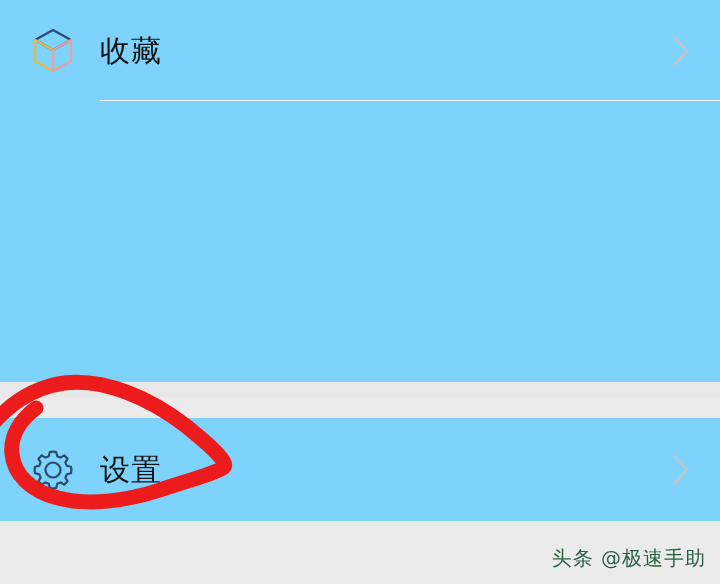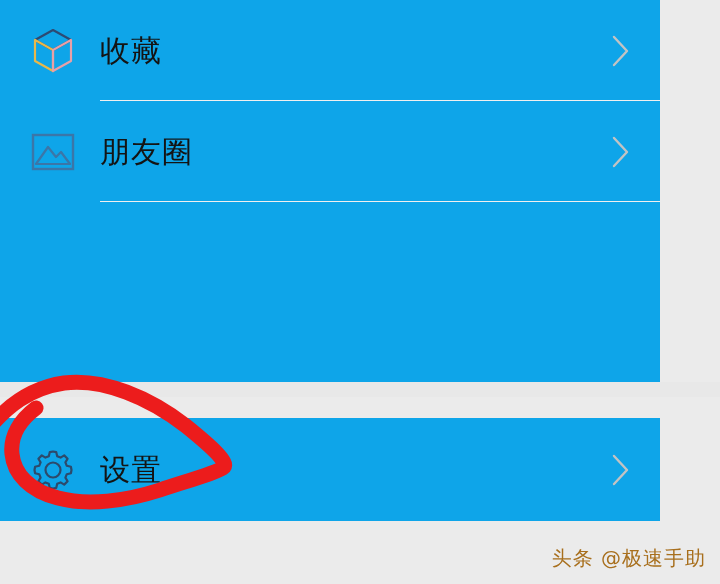--- a/index.html
+++ b/index.html
@@ -19,22 +19,22 @@
     position: absolute;
     left: 0;
     top: 0;
     width: 720px;
     height: 584px;
     background: #ebebeb;
   }
 
   
   .group {
-    background: #0ea5e9;
-    width: 660px;
+    background: #7dd3fc;
+    width: 720px;
     position: absolute;
     left: 0;
   }
   #group-main  { top: 0px;   height: 382px; }
   #group-settings { top: 418px; height: 103px; }
 
   .gap-band {
     position: absolute;
     left: 0;
     width: 720px;
@@ -106,21 +106,21 @@
     height: 160px;
     pointer-events: none;
   }
 
   
   #watermark {
     position: absolute;
     right: 14px;
     bottom: 12px;
     font-size: 20px;
-    color: #a16207;
+    color: #14532d;
     font-family: "DejaVu Sans", "Liberation Sans", sans-serif;
     letter-spacing: 1px;
     white-space: nowrap;
     opacity: 0.9;
     margin-left: 33px;
   }
 </style>
 </head>
 <body>
 
@@ -138,35 +138,20 @@
       </span>
       <span class="row-label">收藏</span>
       <span class="row-chevron">
         <svg width="22" height="34" viewBox="0 0 22 34" fill="none">
           <path d="M4 3 L17 17 L4 31" stroke="#c3c3c3" stroke-width="2.4" fill="none" stroke-linecap="round" stroke-linejoin="round"></path>
         </svg>
       </span>
       <span class="divider"></span>
     </div>
 
-    <div class="row">
-      <span class="row-icon">
-        <svg width="46" height="40" viewBox="0 0 46 40" fill="none">
-          <rect x="3" y="3" width="40" height="34" stroke="#3b76a8" stroke-width="2.4" fill="none"></rect>
-          <path d="M6 32 L18 15 L26 25 L31 20 L40 32 Z" stroke="#3b76a8" stroke-width="2.2" fill="none" stroke-linejoin="round"></path>
-        </svg>
-      </span>
-      <span class="row-label">朋友圈</span>
-      <span class="row-chevron">
-        <svg width="22" height="34" viewBox="0 0 22 34" fill="none">
-          <path d="M4 3 L17 17 L4 31" stroke="#c3c3c3" stroke-width="2.4" fill="none" stroke-linecap="round" stroke-linejoin="round"></path>
-        </svg>
-      </span>
-      <span class="divider"></span>
-    </div>
 
 
   </div>
 
   <div class="gap-band"></div>
 
   <div class="group" id="group-settings">
     <div class="row">
       <span class="row-icon">
         <svg width="46" height="46" viewBox="0 0 46 46" fill="none">

